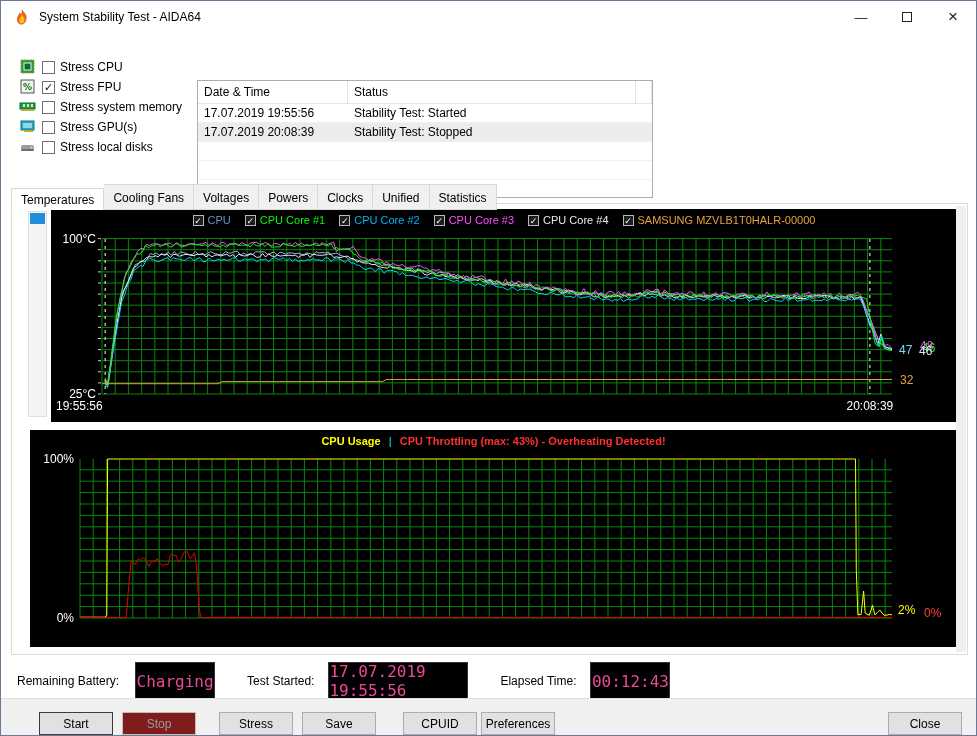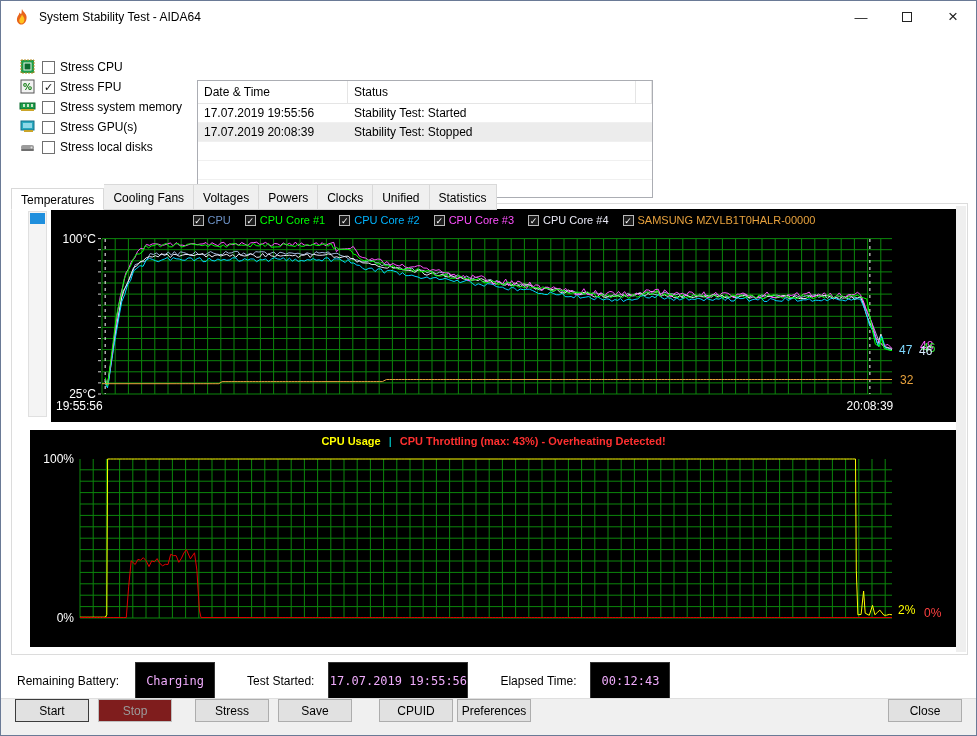--- a/index.html
+++ b/index.html
@@ -51,28 +51,28 @@
   .legend { display:flex; align-items:center; gap:14px; }
   .legend-item { display:flex; align-items:center; gap:4px; }
   .legend-cb { width:11px; height:11px; border:1px solid #b9b9b9; background:#1d1d1d; color:#fff; font-size:9px; line-height:10px; text-align:center; }
   .legend-label { font-size:11px; }
   #usage-title { display:flex; gap:8px; align-items:center; font-size:11px; font-weight:bold; }
   .chart-svg { display:block; }
 
   
   #status-row { position:absolute; top:661px; left:16px; display:flex; align-items:center; }
   .status-label { font-size:12px; }
-  .digital { height:38px; background:#000; border:1px solid #333; color:#f0abfc; font-family:"DejaVu Sans Mono", monospace; font-size:12px; display:flex; align-items:center; justify-content:center; }
+  .digital { height:38px; background:#000; border:1px solid #333; color:#ec4899; font-family:"DejaVu Sans Mono", monospace; font-size:16px; display:flex; align-items:center; justify-content:center; }
   #battery-box { width:80px; margin-left:16px; }
   #started-box { width:140px; margin-left:14px; }
   #elapsed-box { width:80px; margin-left:14px; }
   .gap30 { width:32px; }
 
   
-  #button-bar { position:absolute; left:0; right:0; bottom:0; height:37px; background:#f0f0f0; border-top:1px solid #dfdfdf; display:flex; align-items:flex-start; }
+  #button-bar { position:absolute; left:0; right:0; bottom:0; height:37px; background:#f0f0f0; border-top:1px solid #dfdfdf; display:flex; align-items:flex-end;padding-left:24px; }
   .btn { width:74px; height:23px; background:#e1e1e1; border:1px solid #adadad; font-size:12px; font-family:"Liberation Sans", sans-serif; color:#000; display:flex; align-items:center; justify-content:center; }
   .btn.default { border-color:#3c3c3c; }
   .btn:disabled, .btn.disabled { background:#7f1d1d; color:#9b9b9b; border-color:#bfbfbf; }
 </style>
 </head>
 <body>
 
 <div id="window">
 
   <div id="titlebar">

